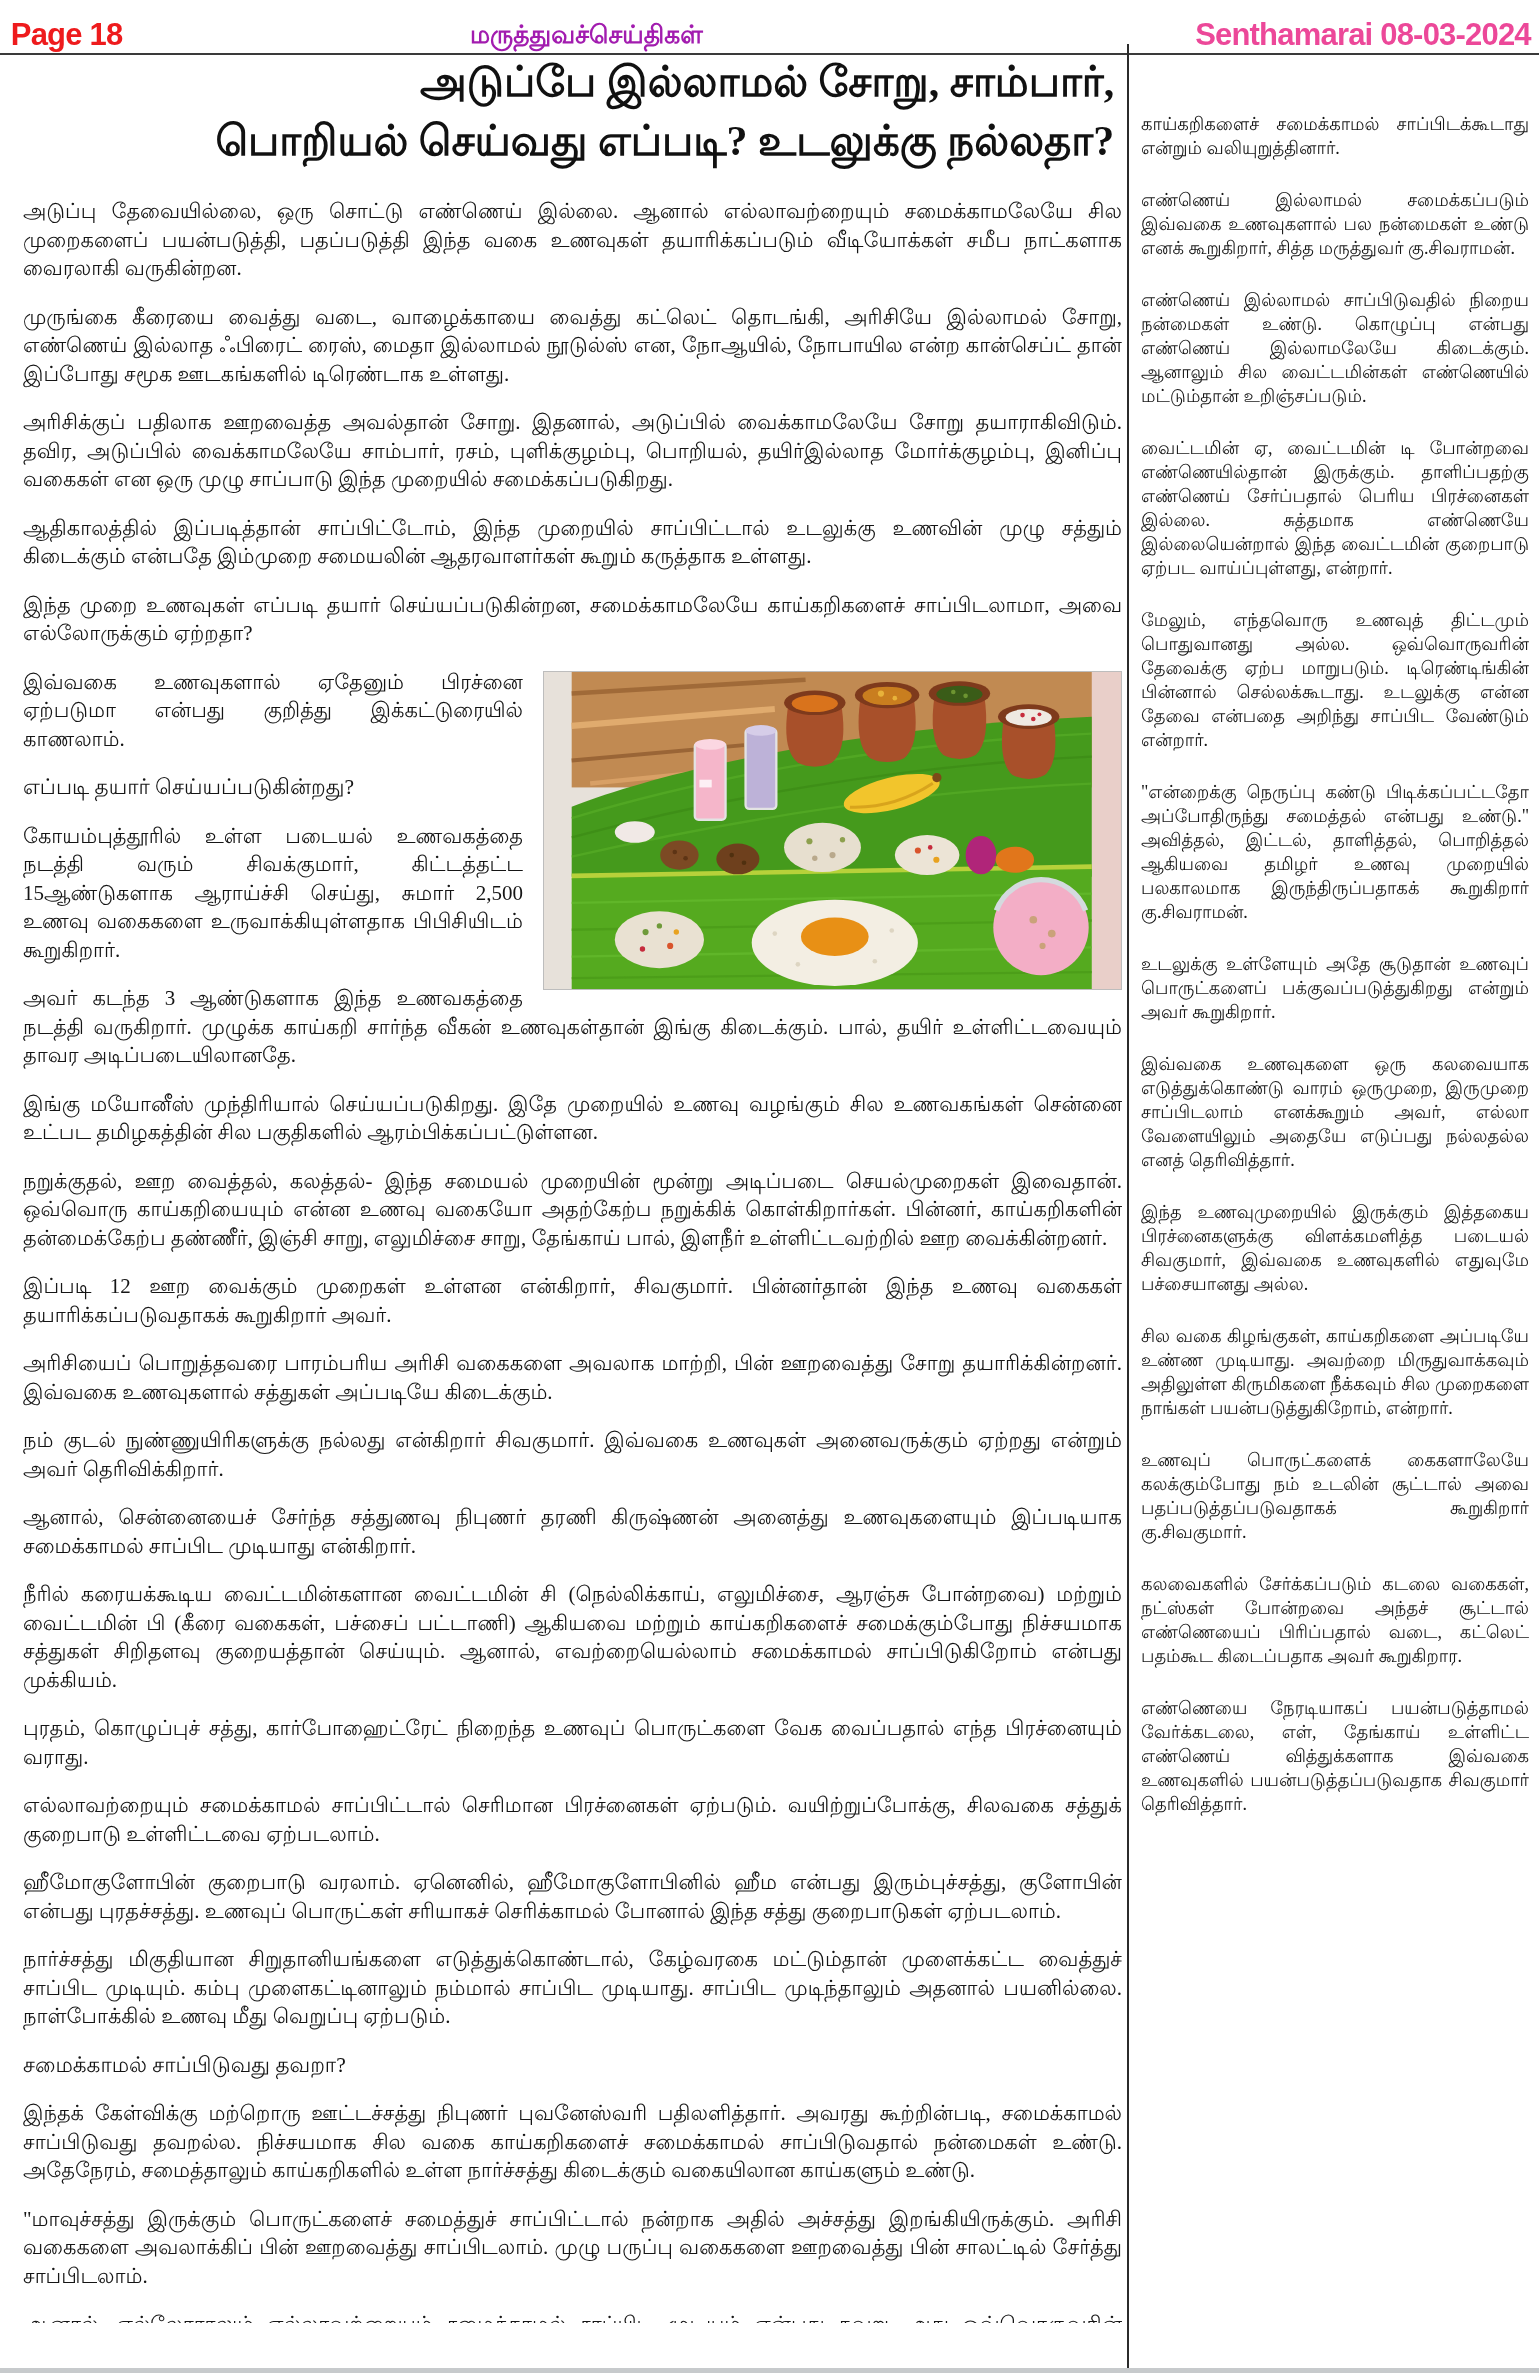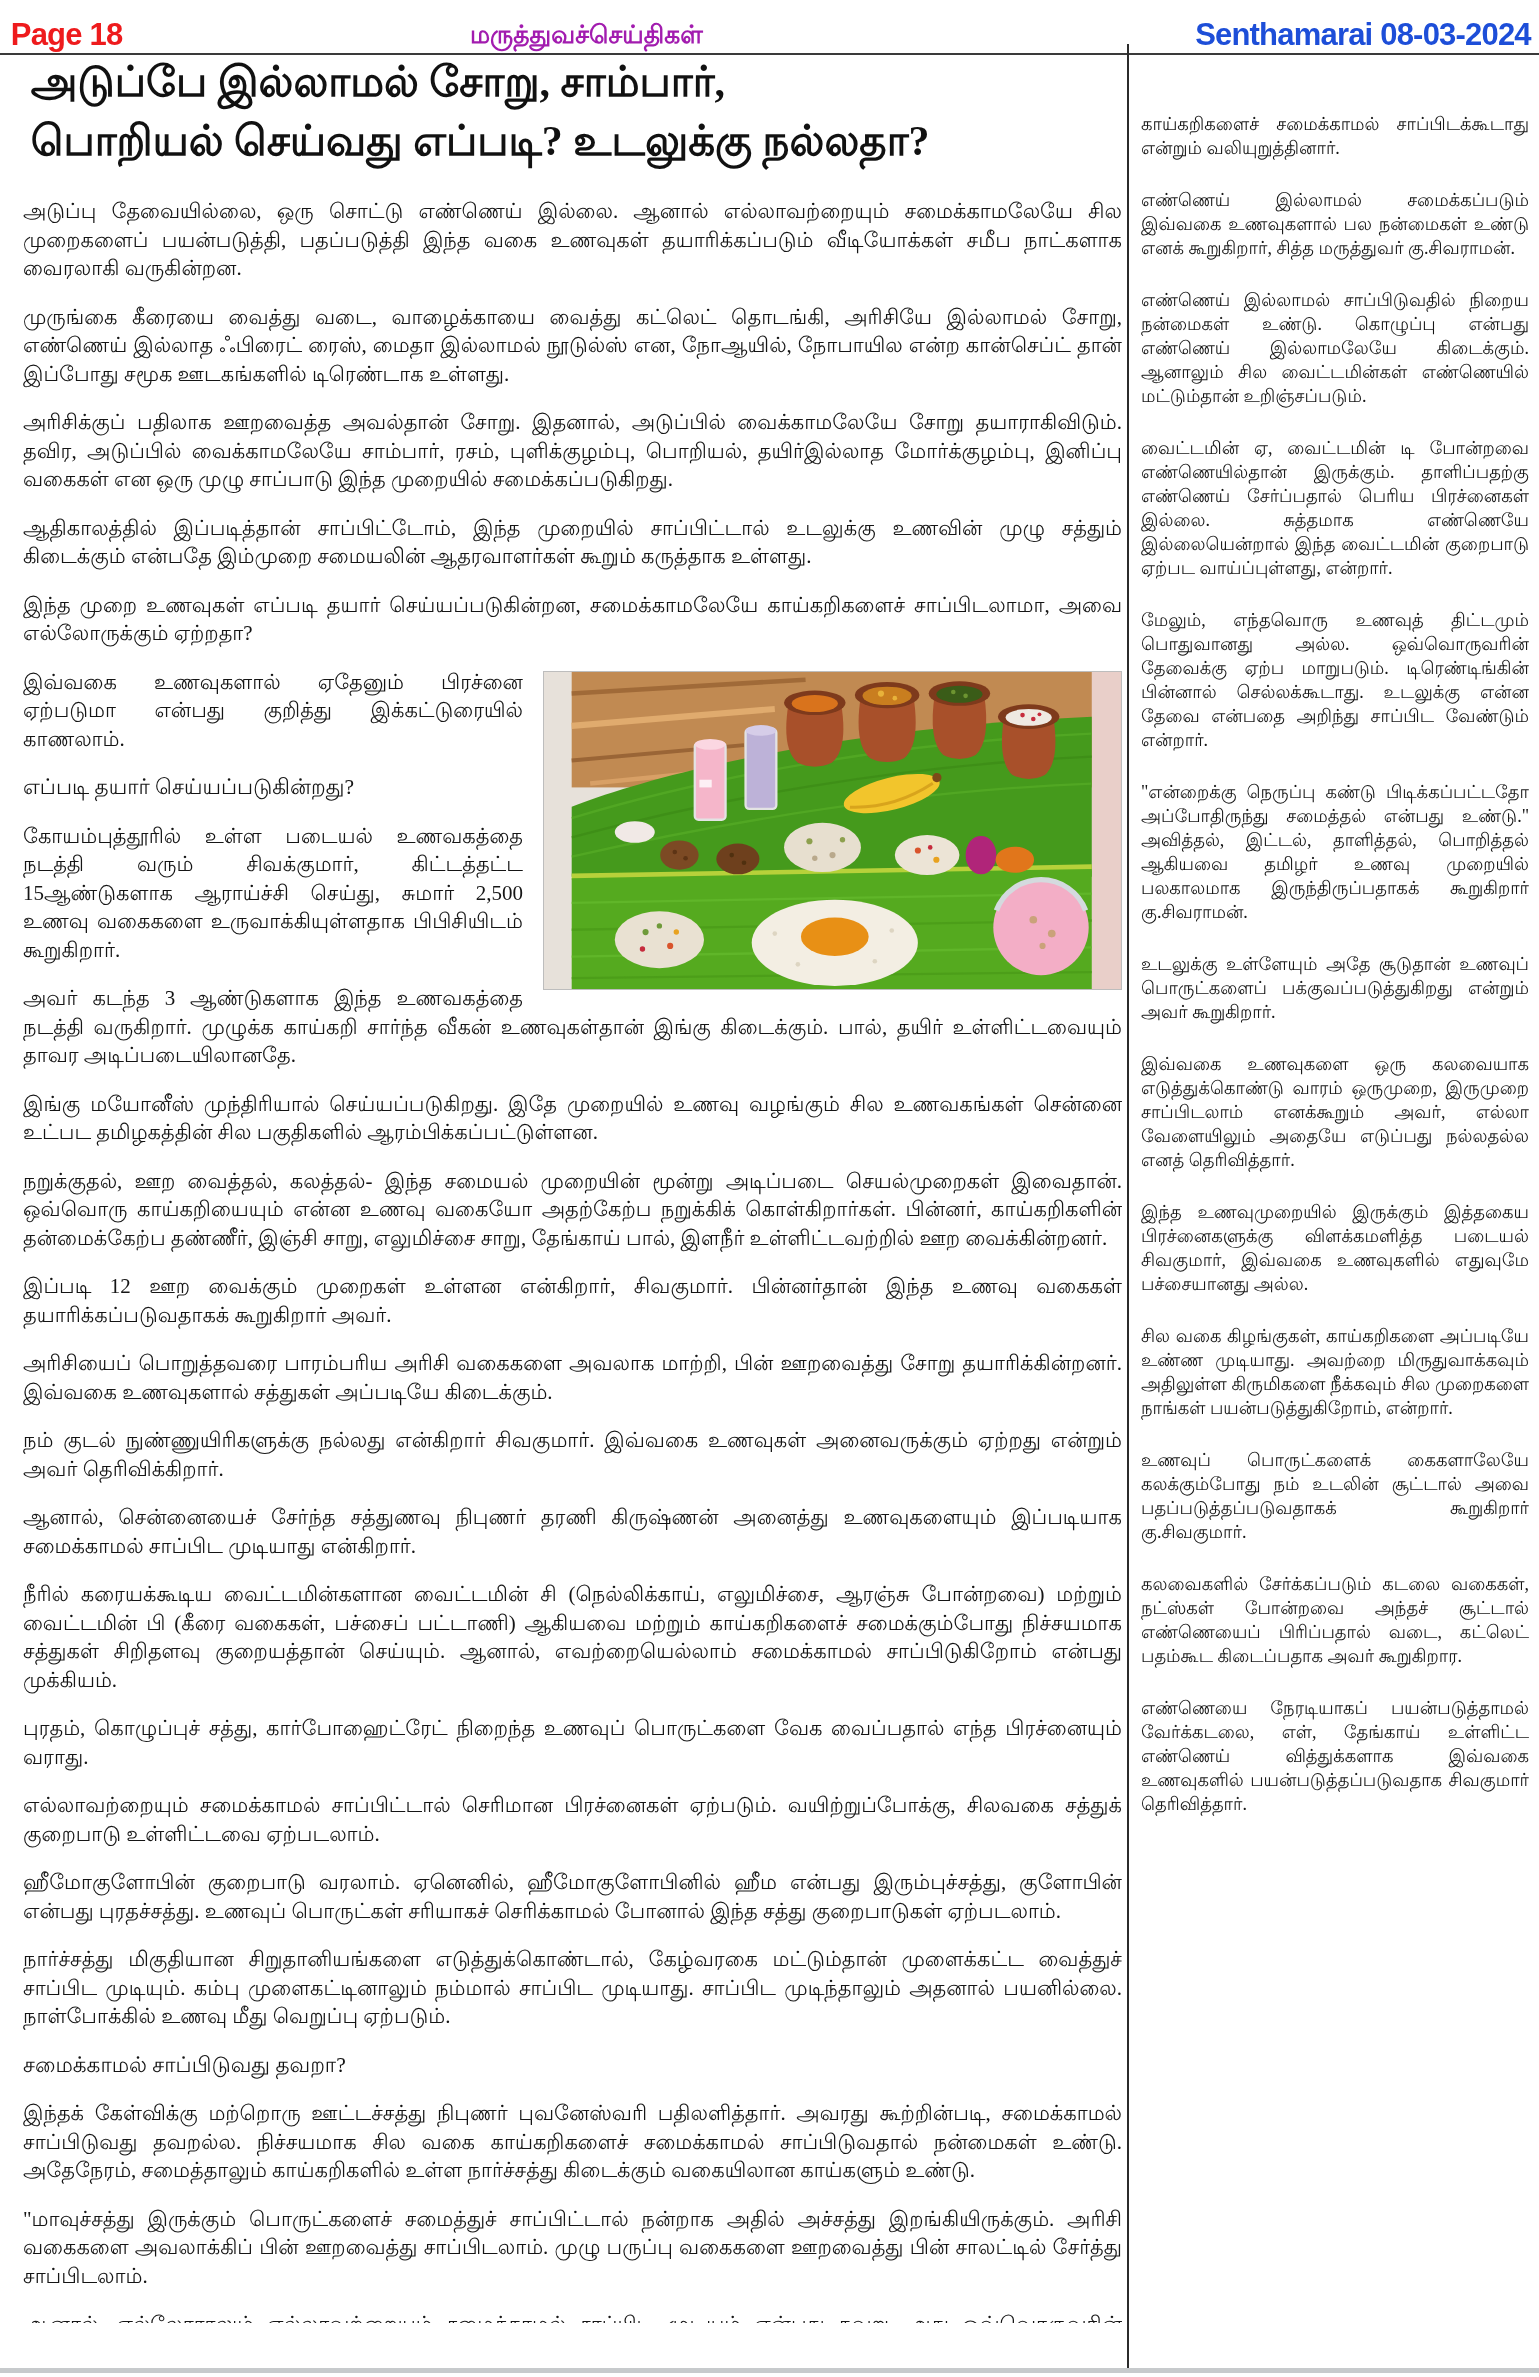--- a/index.html
+++ b/index.html
@@ -24,27 +24,27 @@
     font-size:31px;font-weight:bold;color:#ee1b1d;
     letter-spacing:-0.8px;
   }
   .masthead .section-title{
     position:absolute;left:470px;top:9.2px;
     font-size:25px;color:#a21caf;font-weight:bold;
   }
   .masthead .edition-label{
     position:absolute;right:9.2px;top:4.6px;
     font-family:"Liberation Sans", sans-serif;
-    font-size:31px;font-weight:bold;color:#1d4ed8;
+    font-size:31px;font-weight:bold;color:#ec4899;
     letter-spacing:-0.8px;
   }
   
   .headline{
     margin:9.2px 7.7px 26px 7.7px;
-    text-align:left;
+    text-align:right;
     font-size:42px;line-height:59px;font-weight:bold;
     color:#111;
   }
   
   .left-col{
     position:absolute;left:23px;top:44px;width:1099px;height:2279px;
     overflow:hidden;
   }
   .right-col{
     position:absolute;left:1141px;top:44px;width:388px;height:2310px;

